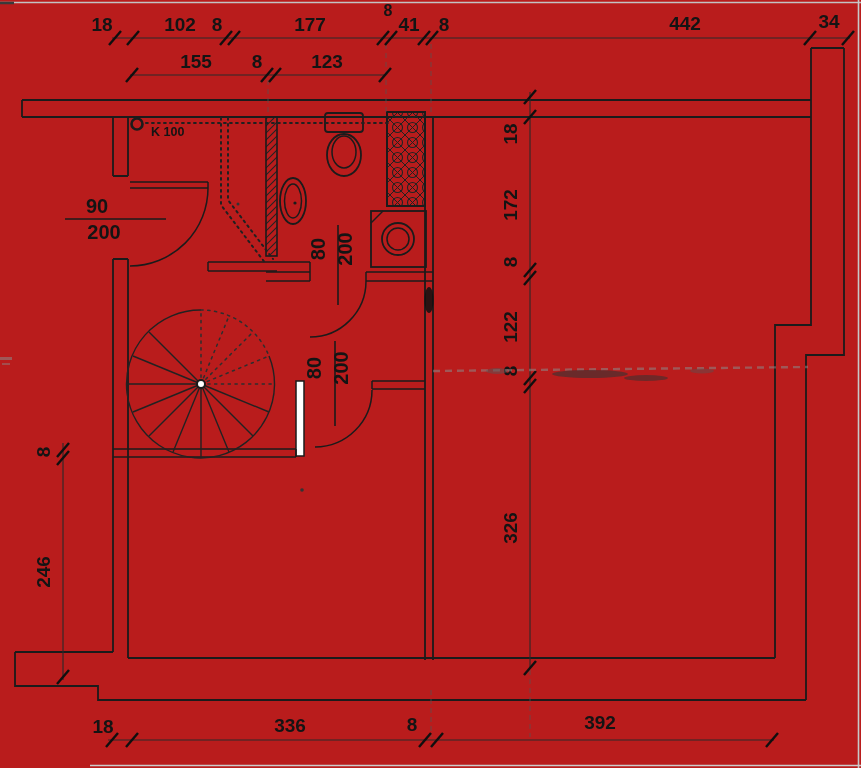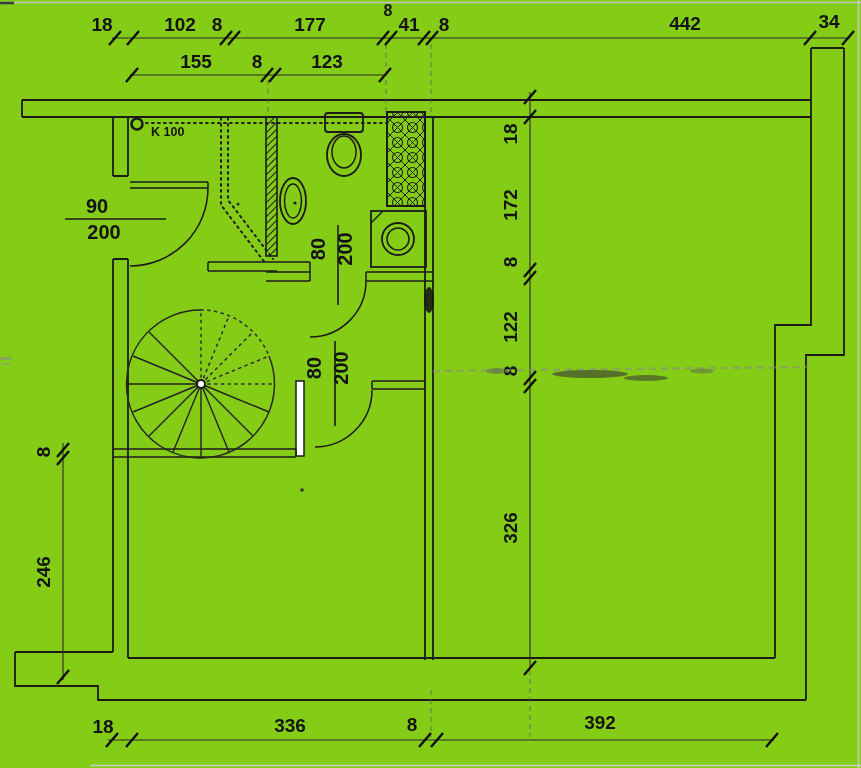--- a/index.html
+++ b/index.html
@@ -1,16 +1,16 @@
 <!DOCTYPE html>
 <html><head>
 <meta charset="utf-8">
 <style>
   html,body{margin:0;padding:0;background:#fff;}
-  #stage{position:relative;width:861px;height:768px;background:#84cc16;overflow:hidden;
+  #stage{position:relative;width:861px;height:768px;background:#b91c1c;overflow:hidden;
          font-family:"Liberation Sans",sans-serif;}
   svg{position:absolute;left:0;top:0;}
   .wall{stroke:#1b1b1b;stroke-width:1.8;fill:none;}
   .thin{stroke:#1b1b1b;stroke-width:1.5;fill:none;}
   .fix{stroke:#1b1b1b;stroke-width:1.8;fill:none;}
   .dim{stroke:#2a2a2a;stroke-width:1.1;fill:none;}
   .tick{stroke:#0f0f0f;stroke-width:2.4;}
   .ext{stroke:#555;stroke-width:1.1;stroke-dasharray:5 4;opacity:.65;fill:none;}
   .dot{stroke:#202020;stroke-width:2;stroke-dasharray:1.8 4.2;stroke-linecap:round;fill:none;}
   .sdot{stroke:#2e2e2e;stroke-width:1.5;stroke-dasharray:2.2 4.6;stroke-linecap:round;fill:none;}

